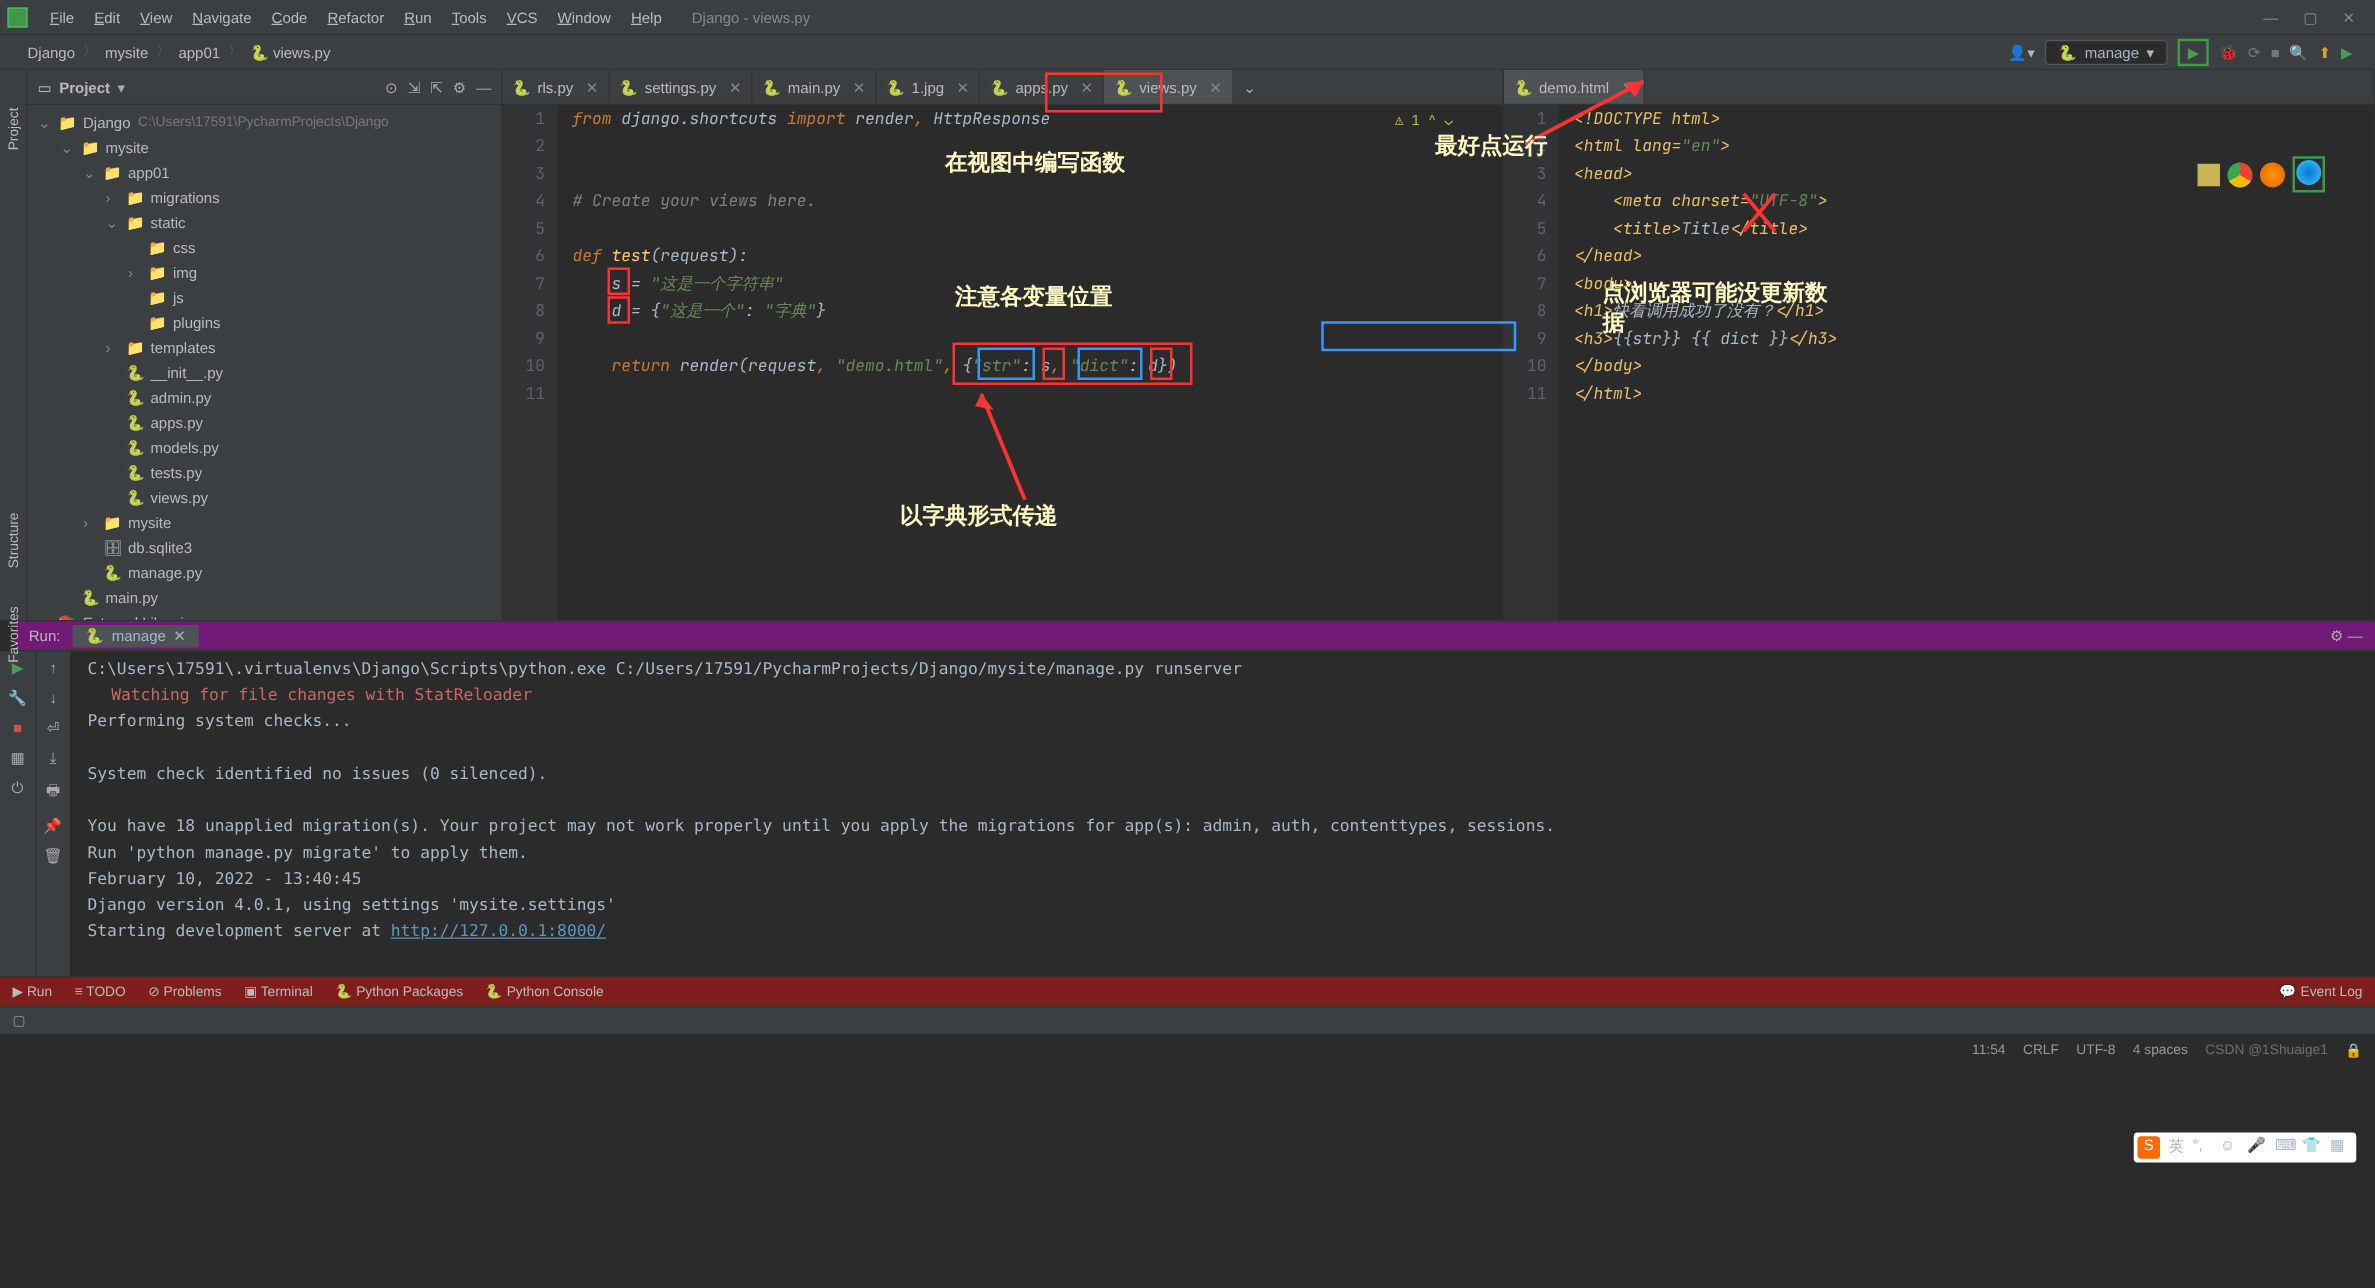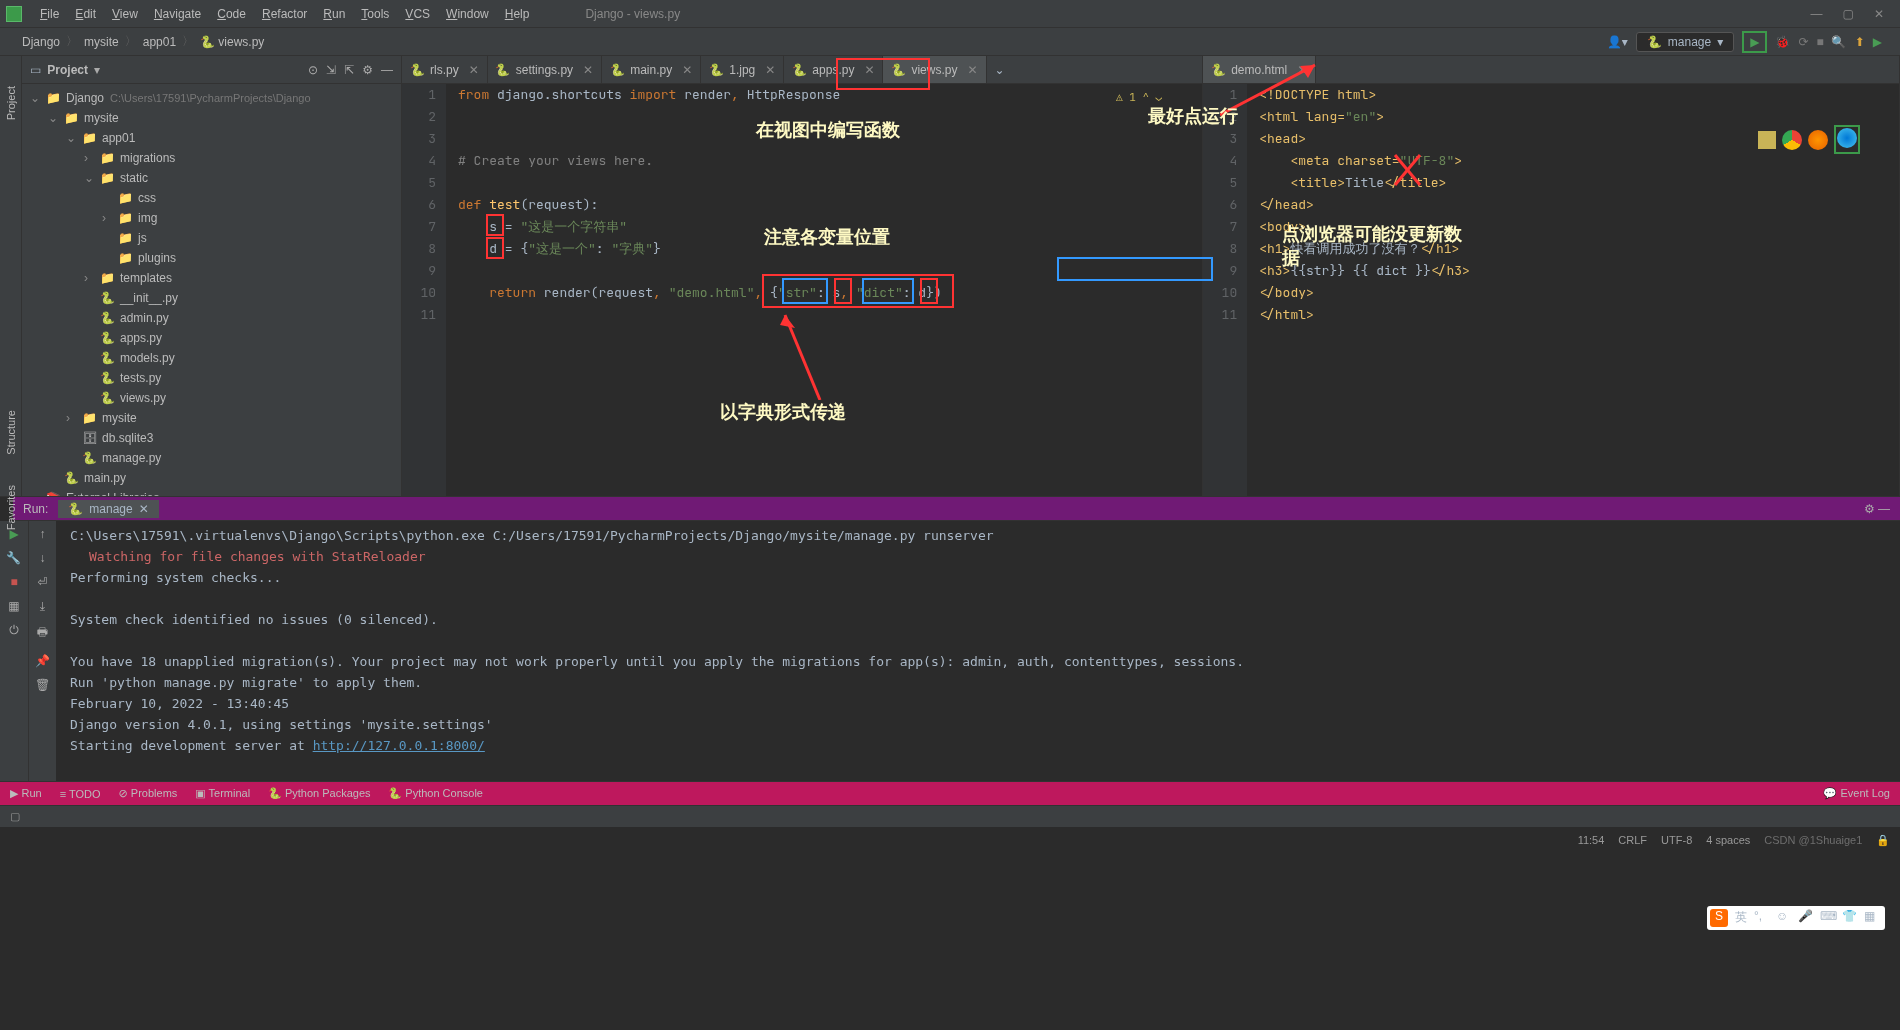--- a/index.html
+++ b/index.html
@@ -1,21 +1,21 @@
 <!DOCTYPE html>
 <html><head>
 <meta charset="utf-8">
 <style>
 * { margin: 0; padding: 0; box-sizing: border-box; }
 body { font-family: "Segoe UI", sans-serif; font-size: 12px; background: #2b2b2b; color: #a9b7c6; overflow: hidden; width: 1900px; height: 1030px; position: relative; }
 .menubar { background: #3c3f41; height: 28px; display: flex; align-items: center; padding: 0 6px; border-bottom: 1px solid #323232; }
 .menubar .logo { width: 16px; height: 16px; background: #3c9a4a; border: 1px solid #5ab86a; margin-right: 10px; }
 .menubar .mitem { color: #bbbbbb; padding: 0 8px; cursor: pointer; font-size: 12px; }
 .menubar .mitem u { text-decoration: underline; }
-.menubar .title { color: #888; margin-left: 48px; }
+.menubar .title { color: #888; margin-left: 16px; }
 .menubar .wincontrols { margin-left: auto; display: flex; gap: 20px; color: #888; padding-right: 10px; }
 .navbar { background: #3c3f41; height: 28px; display: flex; align-items: center; padding: 0 18px; border-bottom: 1px solid #323232; }
 .navbar .crumb { color: #bbbbbb; padding: 0 4px; }
 .navbar .sep { color: #666; padding: 0 2px; }
 .navbar .right { margin-left: auto; display: flex; align-items: center; gap: 8px; }
 .run-config { background: #2b2b2b; border: 1px solid #555; border-radius: 3px; padding: 2px 10px; display: flex; align-items: center; gap: 6px; }
 .run-btn-box { border: 2px solid #3c9a4a; padding: 2px 6px; }
 .play-icon { color: #499c54; }
 .main-area { display: flex; height: 440px; }
 .left-gutter { width: 22px; background: #3c3f41; border-right: 1px solid #323232; display: flex; flex-direction: column; align-items: center; padding-top: 30px; gap: 30px; }
@@ -34,38 +34,38 @@
 .editor-area { flex: 1; display: flex; flex-direction: column; background: #2b2b2b; position: relative; }
 .tab-row { height: 28px; background: #3c3f41; display: flex; align-items: center; border-bottom: 1px solid #323232; overflow: hidden; }
 .tab { height: 28px; display: flex; align-items: center; padding: 0 8px; gap: 6px; color: #bbbbbb; border-right: 1px solid #323232; font-size: 12px; }
 .tab.active { background: #4e5254; }
 .tab .fico { width: 14px; }
 .tab .close { color: #888; margin-left: 4px; }
 .editor-split { display: flex; flex: 1; }
 .editor-pane { flex: 1; display: flex; flex-direction: column; border-right: 1px solid #323232; position: relative; }
 .code-area { flex: 1; display: flex; font-family: "JetBrains Mono", Consolas, monospace; font-size: 13px; line-height: 22px; position: relative; }
 .gutter { width: 44px; background: #313335; color: #606366; text-align: right; padding: 0 10px 0 0; }
-.code-content { flex: 1; padding-left: 12px; white-space: pre; position: relative; }
+.code-content { flex: 1; padding-left: 12px; white-space: pre; position: relative; font-style: italic; }
 .kw-orange { color: #cc7832; }
 .kw-yellow { color: #ffc66d; }
 .str-green { color: #6a8759; }
 .comment { color: #808080; }
 .tag-yellow { color: #e8bf6a; }
 .warn-icon { position: absolute; right: 40px; top: 2px; color: #c9b457; font-size: 11px; }
 .run-panel { background: #2b2b2b; border-top: 1px solid #323232; height: 285px; display: flex; flex-direction: column; }
 .run-header { height: 24px; background: #701a75; display: flex; align-items: center; padding: 0 10px; border-bottom: 1px solid #323232; margin-left: 13px; }
 .run-header .rtitle { color: #bbbbbb; }
 .run-header .rtab { background: #4e5254; padding: 2px 10px; margin-left: 10px; display: flex; align-items: center; gap: 6px; }
 .run-body { flex: 1; display: flex; }
 .run-toolbar { width: 28px; background: #3c3f41; display: flex; flex-direction: column; align-items: center; padding-top: 6px; gap: 10px; color: #aaa; }
 .run-toolbar2 { width: 28px; background: #3c3f41; display: flex; flex-direction: column; align-items: center; padding-top: 6px; gap: 10px; color: #aaa; border-left: 1px solid #323232; }
 .run-output { flex: 1; font-family: Consolas, monospace; font-size: 13px; line-height: 21px; padding: 4px 14px; white-space: pre-wrap; overflow: hidden; }
 .run-output .red { color: #cc6666; margin-left: 19px; }
 .run-output .link { color: #5998c4; text-decoration: underline; }
-.bottom-bar { height: 24px; background: #be185d; display: flex; align-items: center; padding: 0 10px; border-top: 1px solid #323232; color: #bbbbbb; font-size: 11px; gap: 18px; }
+.bottom-bar { height: 24px; background: #7f1d1d; display: flex; align-items: center; padding: 0 10px; border-top: 1px solid #323232; color: #bbbbbb; font-size: 11px; gap: 18px; }
 .bottom-bar .spacer { flex: 1; }
 .status-bar { height: 22px; background: #3c3f41; display: flex; align-items: center; padding: 0 10px; border-top: 1px solid #323232; color: #999; font-size: 11px; }
 .status-bar .spacer { flex: 1; }
 .status-bar .sitem { margin-left: 14px; margin-top: 47px; }
 .annotation { position: absolute; color: #fef9c3; font-size: 18px; font-weight: bold; pointer-events: none; z-index: 100; }
 .ann-box-red { position: absolute; border: 2px solid #ff3333; pointer-events: none; z-index: 90; }
 .ann-box-blue { position: absolute; border: 2px solid #3399ff; pointer-events: none; z-index: 91; }
 .browser-icons { position: absolute; right: 40px; top: 125px; display: flex; gap: 6px; z-index: 95; align-items: center; }
 .browser-icons .bi { width: 20px; height: 20px; border-radius: 50%; }
 .arrow-svg { position: absolute; pointer-events: none; z-index: 92; }

